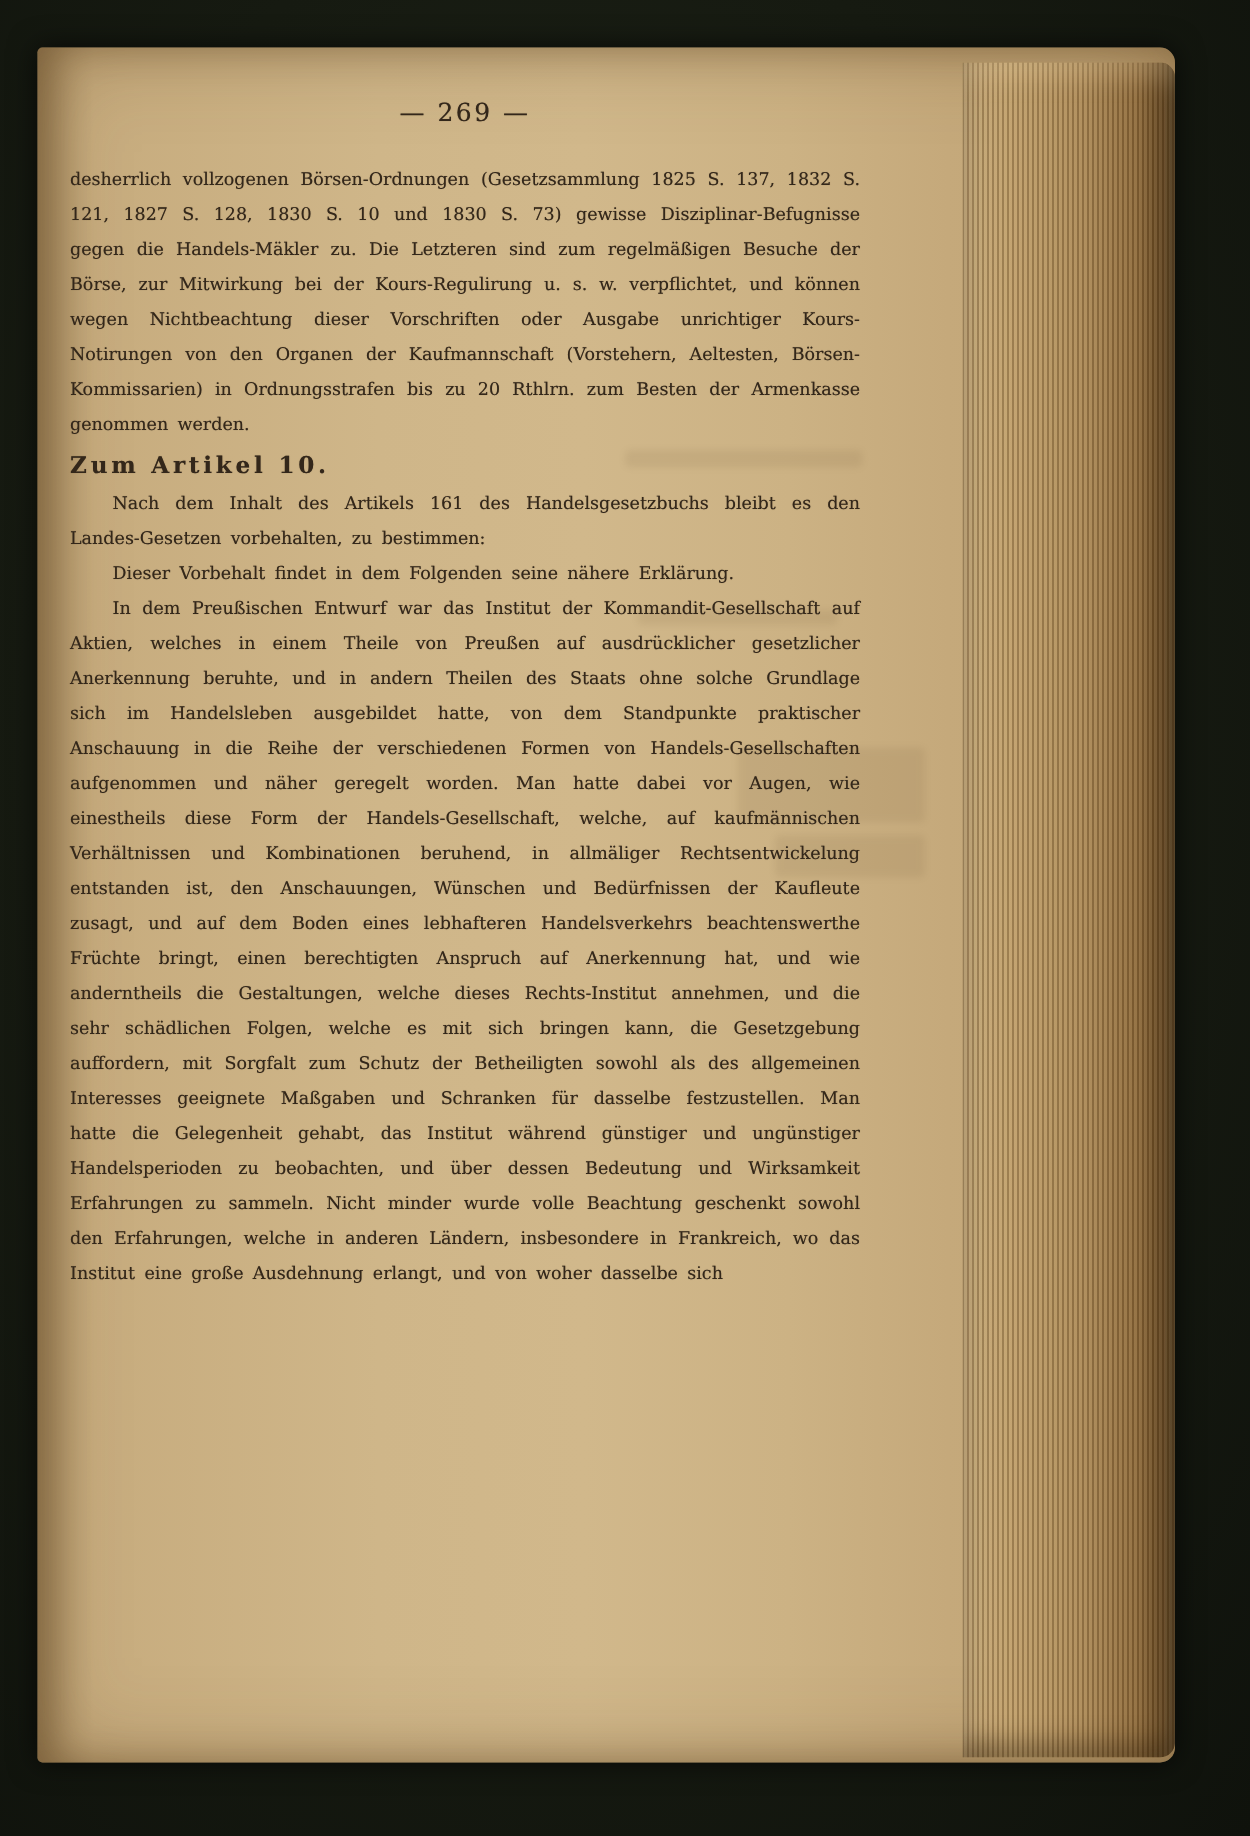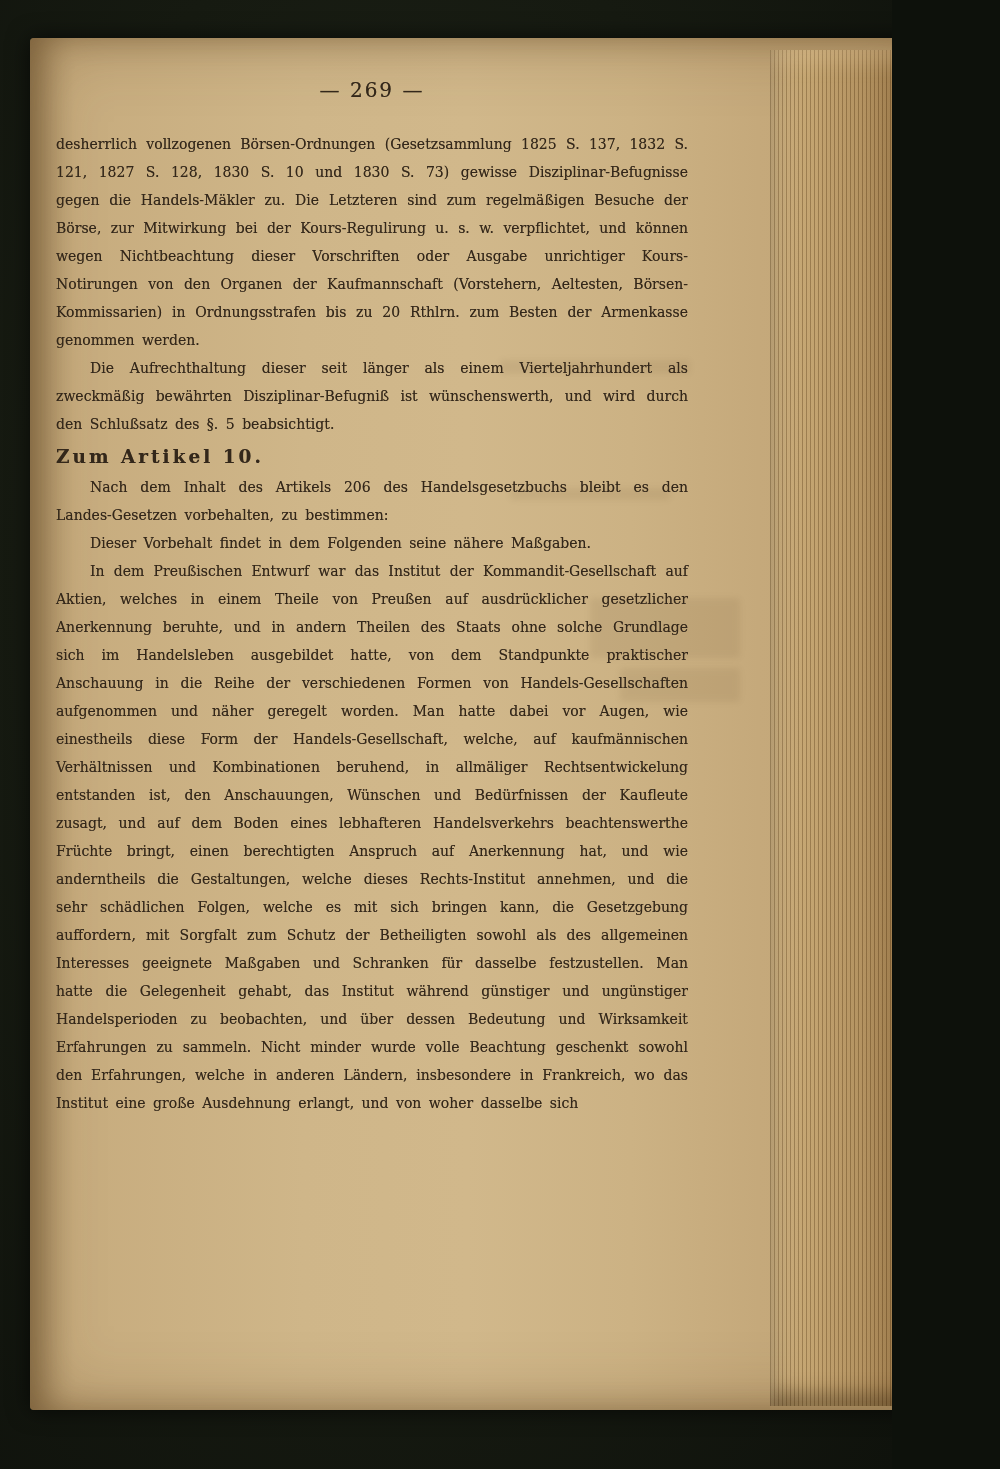--- a/index.html
+++ b/index.html
@@ -1,19 +1,19 @@
 <!DOCTYPE html>
 <html lang="de"><head>
 <meta charset="utf-8">
 <style>
   html, body { margin: 0; padding: 0; background: #0d110b; }
 
   .photo {
     position: relative;
-    width: 892px;
+    width: 1000px;
     height: 1469px;
     overflow: hidden;
     background: radial-gradient(ellipse at 45% 40%, #1e2318 0%, #161a11 55%, #0f120c 100%);
     font-family: "DejaVu Serif", serif;
   }
 
   
   .paper {
     position: absolute;
     left: 30px;
@@ -116,26 +116,25 @@
     <div class="smudge s2"></div>
     <div class="smudge s3"></div>
     <div class="smudge s4"></div>
 
     <div class="text-area">
 
       <div class="page-number">— 269 —</div>
 
       <p class="no-indent">desherrlich vollzogenen Börsen-Ordnungen (Gesetzsammlung 1825 S. 137, 1832 S. 121, 1827 S. 128, 1830 S. 10 und 1830 S. 73) gewisse Disziplinar-Befugnisse gegen die Handels-Mäkler zu. Die Letzteren sind zum regelmäßigen Besuche der Börse, zur Mitwirkung bei der Kours-Regulirung u. s. w. verpflichtet, und können wegen Nichtbeachtung dieser Vorschriften oder Ausgabe unrichtiger Kours-Notirungen von den Organen der Kaufmannschaft (Vorstehern, Aeltesten, Börsen-Kommissarien) in Ordnungsstrafen bis zu 20 Rthlrn. zum Besten der Armenkasse genommen werden.</p>
 
-      <p class="indent">Die Aufrechthaltung dieser seit länger als einem Vierteljahrhundert als zweckmäßig bewährten Disziplinar-Befugniß ist wünschenswerth, und wird durch den Schlußsatz des §. 5 beabsichtigt.</p>
 
       <h2 class="section-heading">Zum Artikel 10.</h2>
 
-      <p class="indent">Nach dem Inhalt des Artikels 206 des Handelsgesetzbuchs bleibt es den Landes-Gesetzen vorbehalten, zu bestimmen:</p>
+      <p class="indent">Nach dem Inhalt des Artikels 161 des Handelsgesetzbuchs bleibt es den Landes-Gesetzen vorbehalten, zu bestimmen:</p>
 
 
-      <p class="indent">Dieser Vorbehalt findet in dem Folgenden seine nähere Maßgaben.</p>
+      <p class="indent">Dieser Vorbehalt findet in dem Folgenden seine nähere Erklärung.</p>
 
       <p class="indent">In dem Preußischen Entwurf war das Institut der Kommandit-Gesellschaft auf Aktien, welches in einem Theile von Preußen auf ausdrücklicher gesetzlicher Anerkennung beruhte, und in andern Theilen des Staats ohne solche Grundlage sich im Handelsleben ausgebildet hatte, von dem Standpunkte praktischer Anschauung in die Reihe der verschiedenen Formen von Handels-Gesellschaften aufgenommen und näher geregelt worden. Man hatte dabei vor Augen, wie einestheils diese Form der Handels-Gesellschaft, welche, auf kaufmännischen Verhältnissen und Kombinationen beruhend, in allmäliger Rechtsentwickelung entstanden ist, den Anschauungen, Wünschen und Bedürfnissen der Kaufleute zusagt, und auf dem Boden eines lebhafteren Handelsverkehrs beachtenswerthe Früchte bringt, einen berechtigten Anspruch auf Anerkennung hat, und wie anderntheils die Gestaltungen, welche dieses Rechts-Institut annehmen, und die sehr schädlichen Folgen, welche es mit sich bringen kann, die Gesetzgebung auffordern, mit Sorgfalt zum Schutz der Betheiligten sowohl als des allgemeinen Interesses geeignete Maßgaben und Schranken für dasselbe festzustellen. Man hatte die Gelegenheit gehabt, das Institut während günstiger und ungünstiger Handelsperioden zu beobachten, und über dessen Bedeutung und Wirksamkeit Erfahrungen zu sammeln. Nicht minder wurde volle Beachtung geschenkt sowohl den Erfahrungen, welche in anderen Ländern, insbesondere in Frankreich, wo das Institut eine große Ausdehnung erlangt, und von woher dasselbe sich</p>
 
     </div>
   </div>
 </div>
 
 </body></html>

